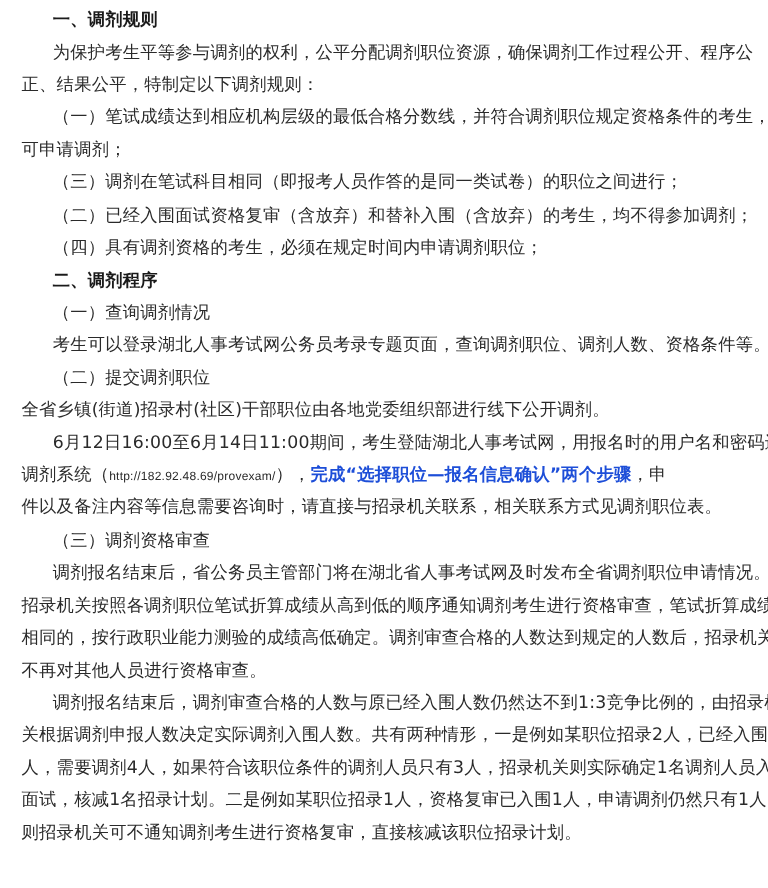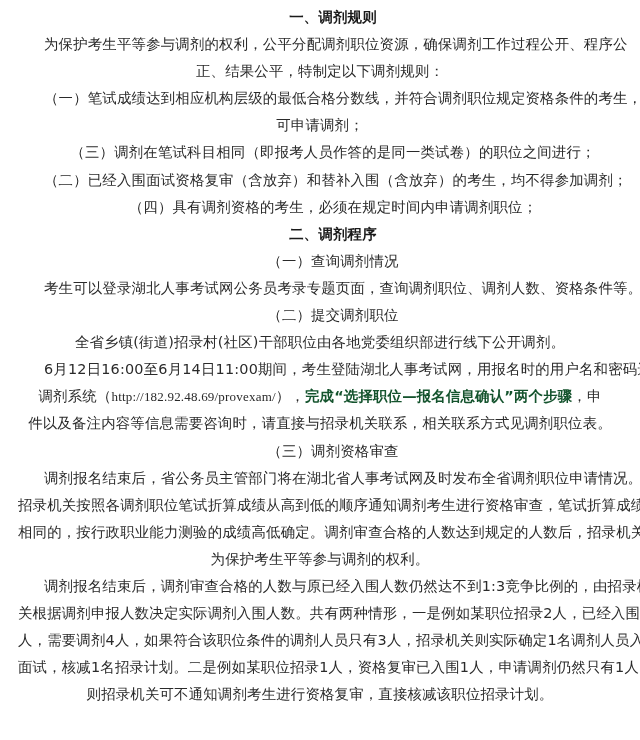--- a/index.html
+++ b/index.html
@@ -9,26 +9,25 @@
       color: #2a2a2a;
     }
     .doc { position: relative; padding: 4px 18px 0 18px; }
     .line {
       font-size: 14.4px;
       line-height: 27.1px;
       height: 27.1px;
       white-space: nowrap;
       letter-spacing: 0.2px;
       margin: 0;
-      text-align: center;
     }
     .indent { padding-left: 26px; }
     .heading { font-weight: bold; color: #1a1a1a; }
-    .bold-mark { font-weight: bold; color: #14532d; }
-    .url { font-family: Liberation Serif, serif; font-size: 13px; }
+    .bold-mark { font-weight: bold; color: #1d4ed8; }
+    .url { font-family: Liberation Sans, sans-serif; font-size: 10px; }
   </style>
 </head>
 <body>
 
 <div class="doc">
   <div class="line indent heading">一、调剂规则</div>
   <div class="line indent">为保护考生平等参与调剂的权利，公平分配调剂职位资源，确保调剂工作过程公开、程序公</div>
   <div class="line">正、结果公平，特制定以下调剂规则：</div>
   <div class="line indent">（一）笔试成绩达到相应机构层级的最低合格分数线，并符合调剂职位规定资格条件的考生，</div>
   <div class="line">可申请调剂；</div>
@@ -40,19 +39,19 @@
   <div class="line indent">考生可以登录湖北人事考试网公务员考录专题页面，查询调剂职位、调剂人数、资格条件等。</div>
   <div class="line indent">（二）提交调剂职位</div>
   <div class="line">全省乡镇(街道)招录村(社区)干部职位由各地党委组织部进行线下公开调剂。</div>
   <div class="line indent">6月12日16:00至6月14日11:00期间，考生登陆湖北人事考试网，用报名时的用户名和密码进入</div>
   <div class="line"><span>调剂系统（</span><span class="url">http://182.92.48.69/provexam/</span><span>），</span><span class="bold-mark">完成“选择职位—报名信息确认”两个步骤</span><span>，申</span></div>
   <div class="line">件以及备注内容等信息需要咨询时，请直接与招录机关联系，相关联系方式见调剂职位表。</div>
   <div class="line indent">（三）调剂资格审查</div>
   <div class="line indent">调剂报名结束后，省公务员主管部门将在湖北省人事考试网及时发布全省调剂职位申请情况。</div>
   <div class="line">招录机关按照各调剂职位笔试折算成绩从高到低的顺序通知调剂考生进行资格审查，笔试折算成绩</div>
   <div class="line">相同的，按行政职业能力测验的成绩高低确定。调剂审查合格的人数达到规定的人数后，招录机关</div>
-  <div class="line">为保护考生平等参与调剂的权利。</div>
+  <div class="line">不再对其他人员进行资格审查。</div>
   <div class="line indent">调剂报名结束后，调剂审查合格的人数与原已经入围人数仍然达不到1:3竞争比例的，由招录机</div>
   <div class="line">关根据调剂申报人数决定实际调剂入围人数。共有两种情形，一是例如某职位招录2人，已经入围2</div>
   <div class="line">人，需要调剂4人，如果符合该职位条件的调剂人员只有3人，招录机关则实际确定1名调剂人员入围</div>
   <div class="line">面试，核减1名招录计划。二是例如某职位招录1人，资格复审已入围1人，申请调剂仍然只有1人，</div>
   <div class="line">则招录机关可不通知调剂考生进行资格复审，直接核减该职位招录计划。</div>
 </div>
 
 </body></html>

